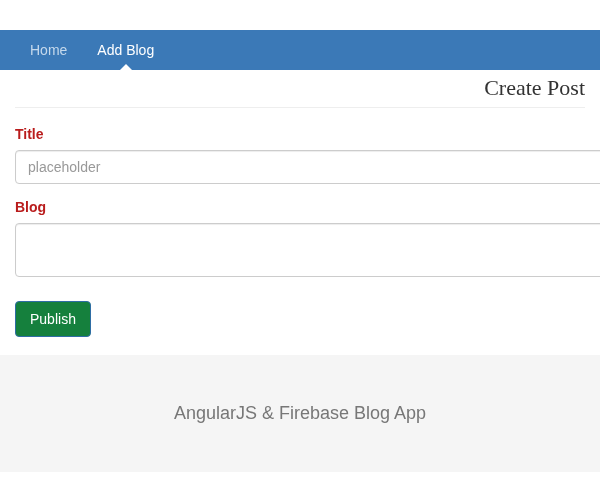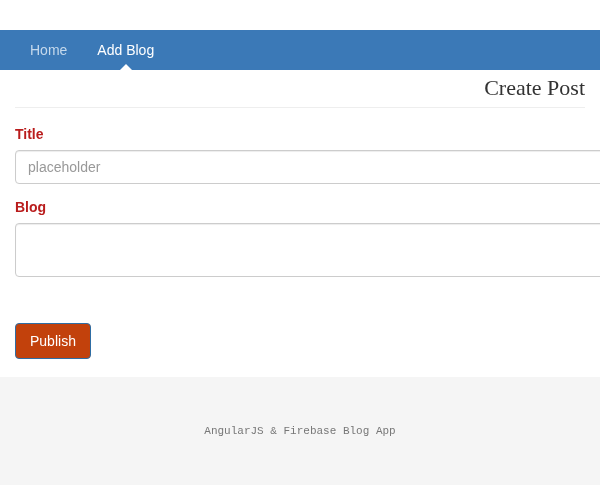--- a/index.html
+++ b/index.html
@@ -90,35 +90,35 @@
     }
     textarea.form-control {
       height: 54px;
       resize: vertical;
     }
     .btn-primary {
       display: inline-block;
       padding: 9px 14px;
       font-size: 14px;
       color: #fff;
-      background: #c2410c;
+      background: #15803d;
       border: 1px solid #2e6da4;
       border-radius: 4px;
       cursor: pointer;
       font-family: inherit;
-      margin-top: 28px;
+      margin-top: 6px;
     }
     .footer {
       background: #f5f5f5;
       text-align: center;
       padding: 48px 0;
       margin-top: 18px;
       color: #777;
-      font-family: Liberation Mono, monospace;
-      font-size: 11px;
+      font-family: Liberation Sans, sans-serif;
+      font-size: 18px;
     }
   </style>
 </head>
 <body>
 
 <nav class="navbar">
   <ul class="navbar-nav">
     <li>
       <a>Home</a>
     </li>

